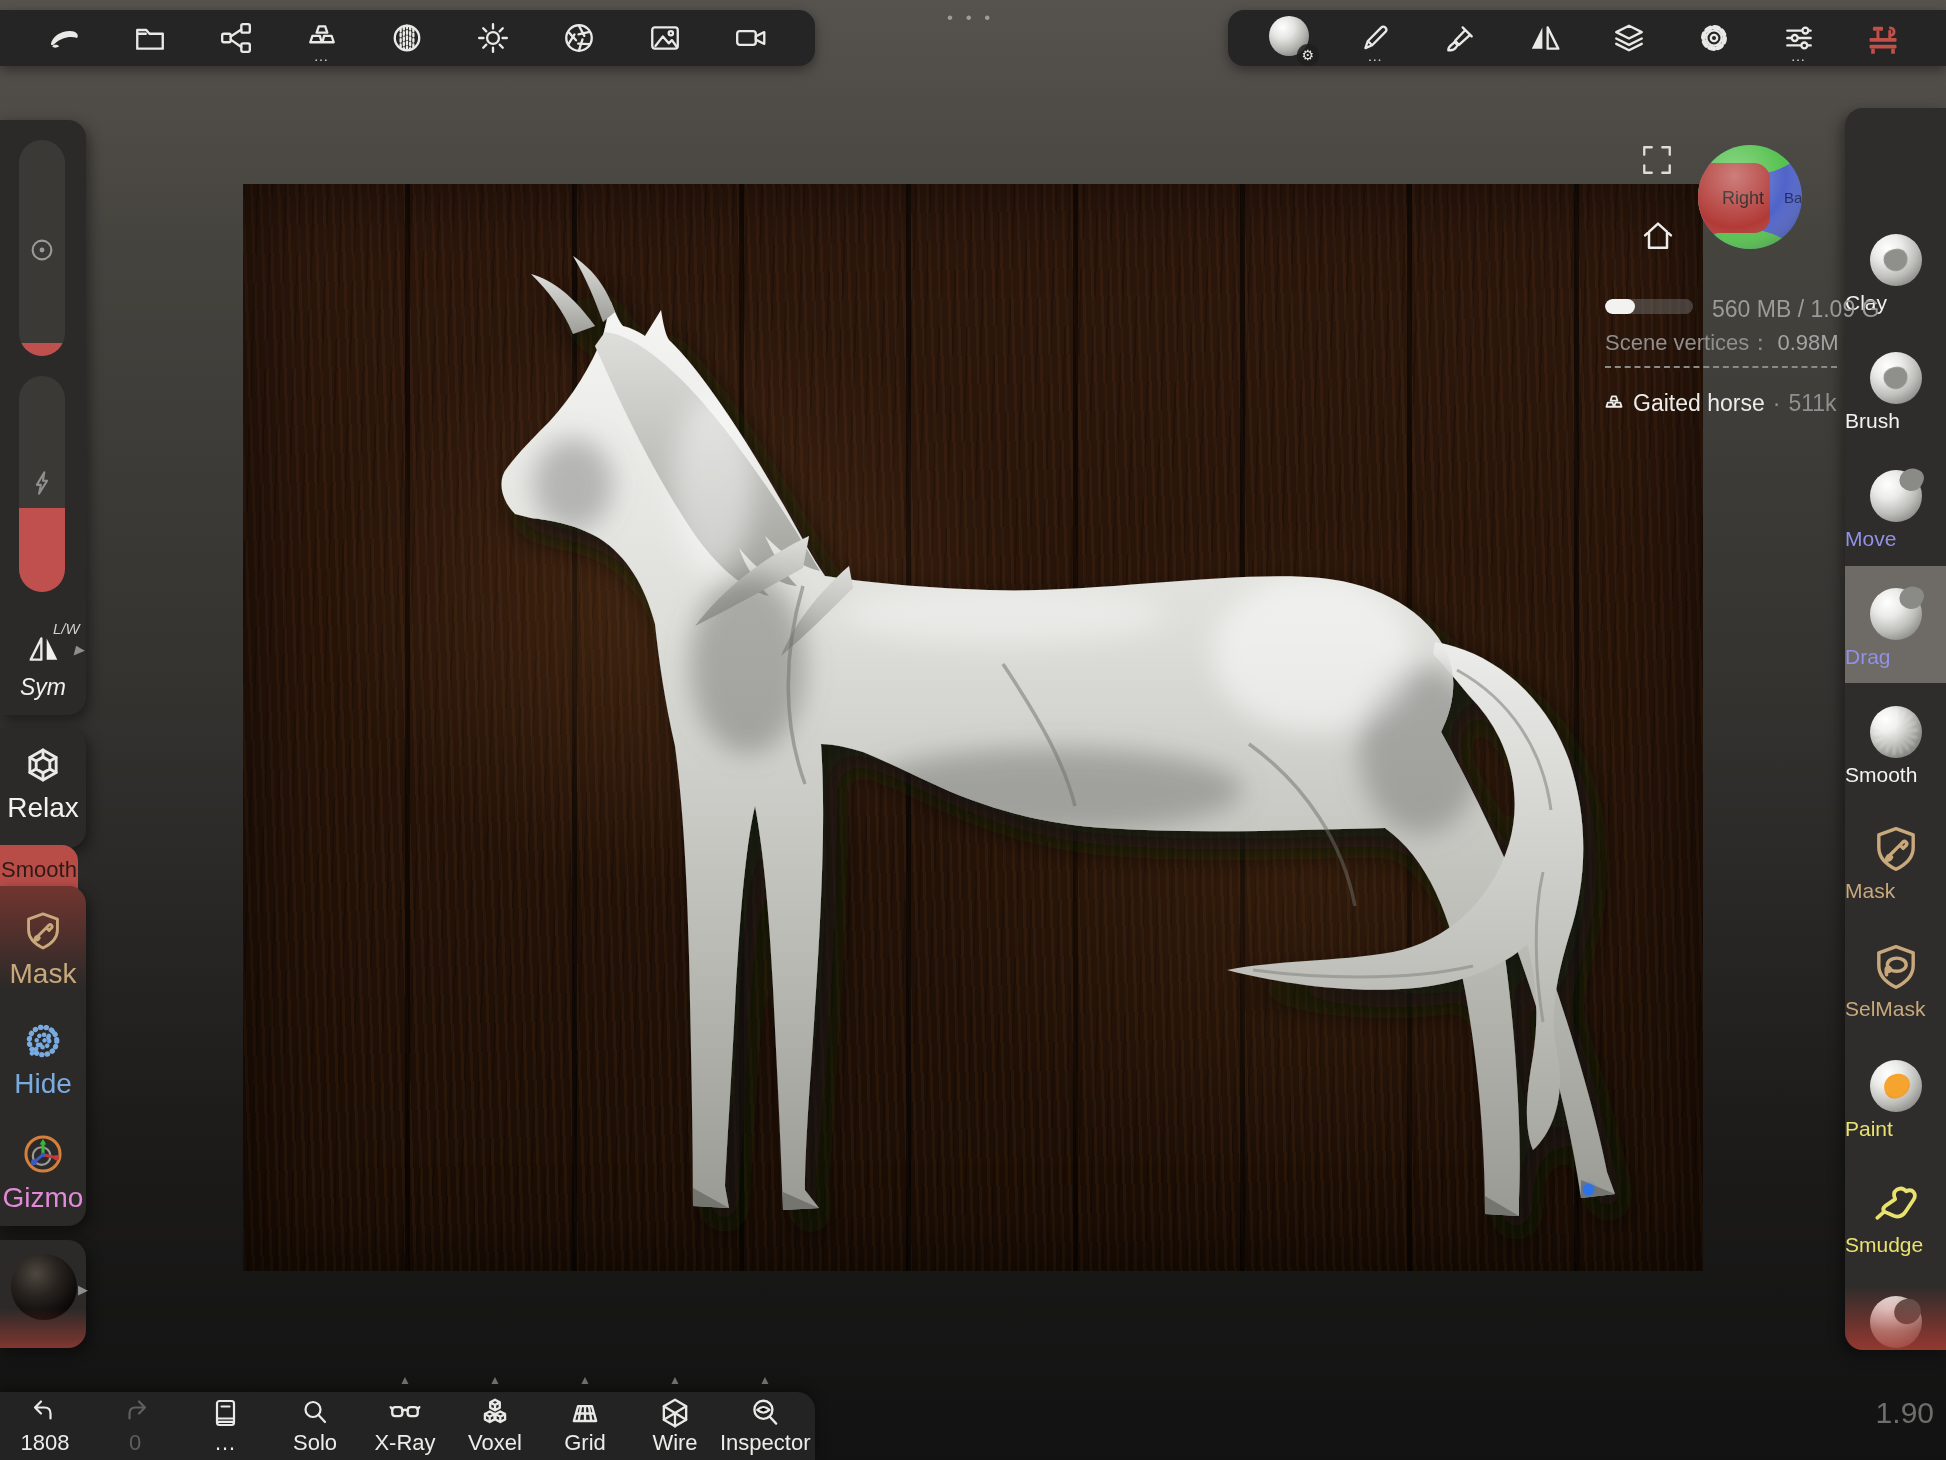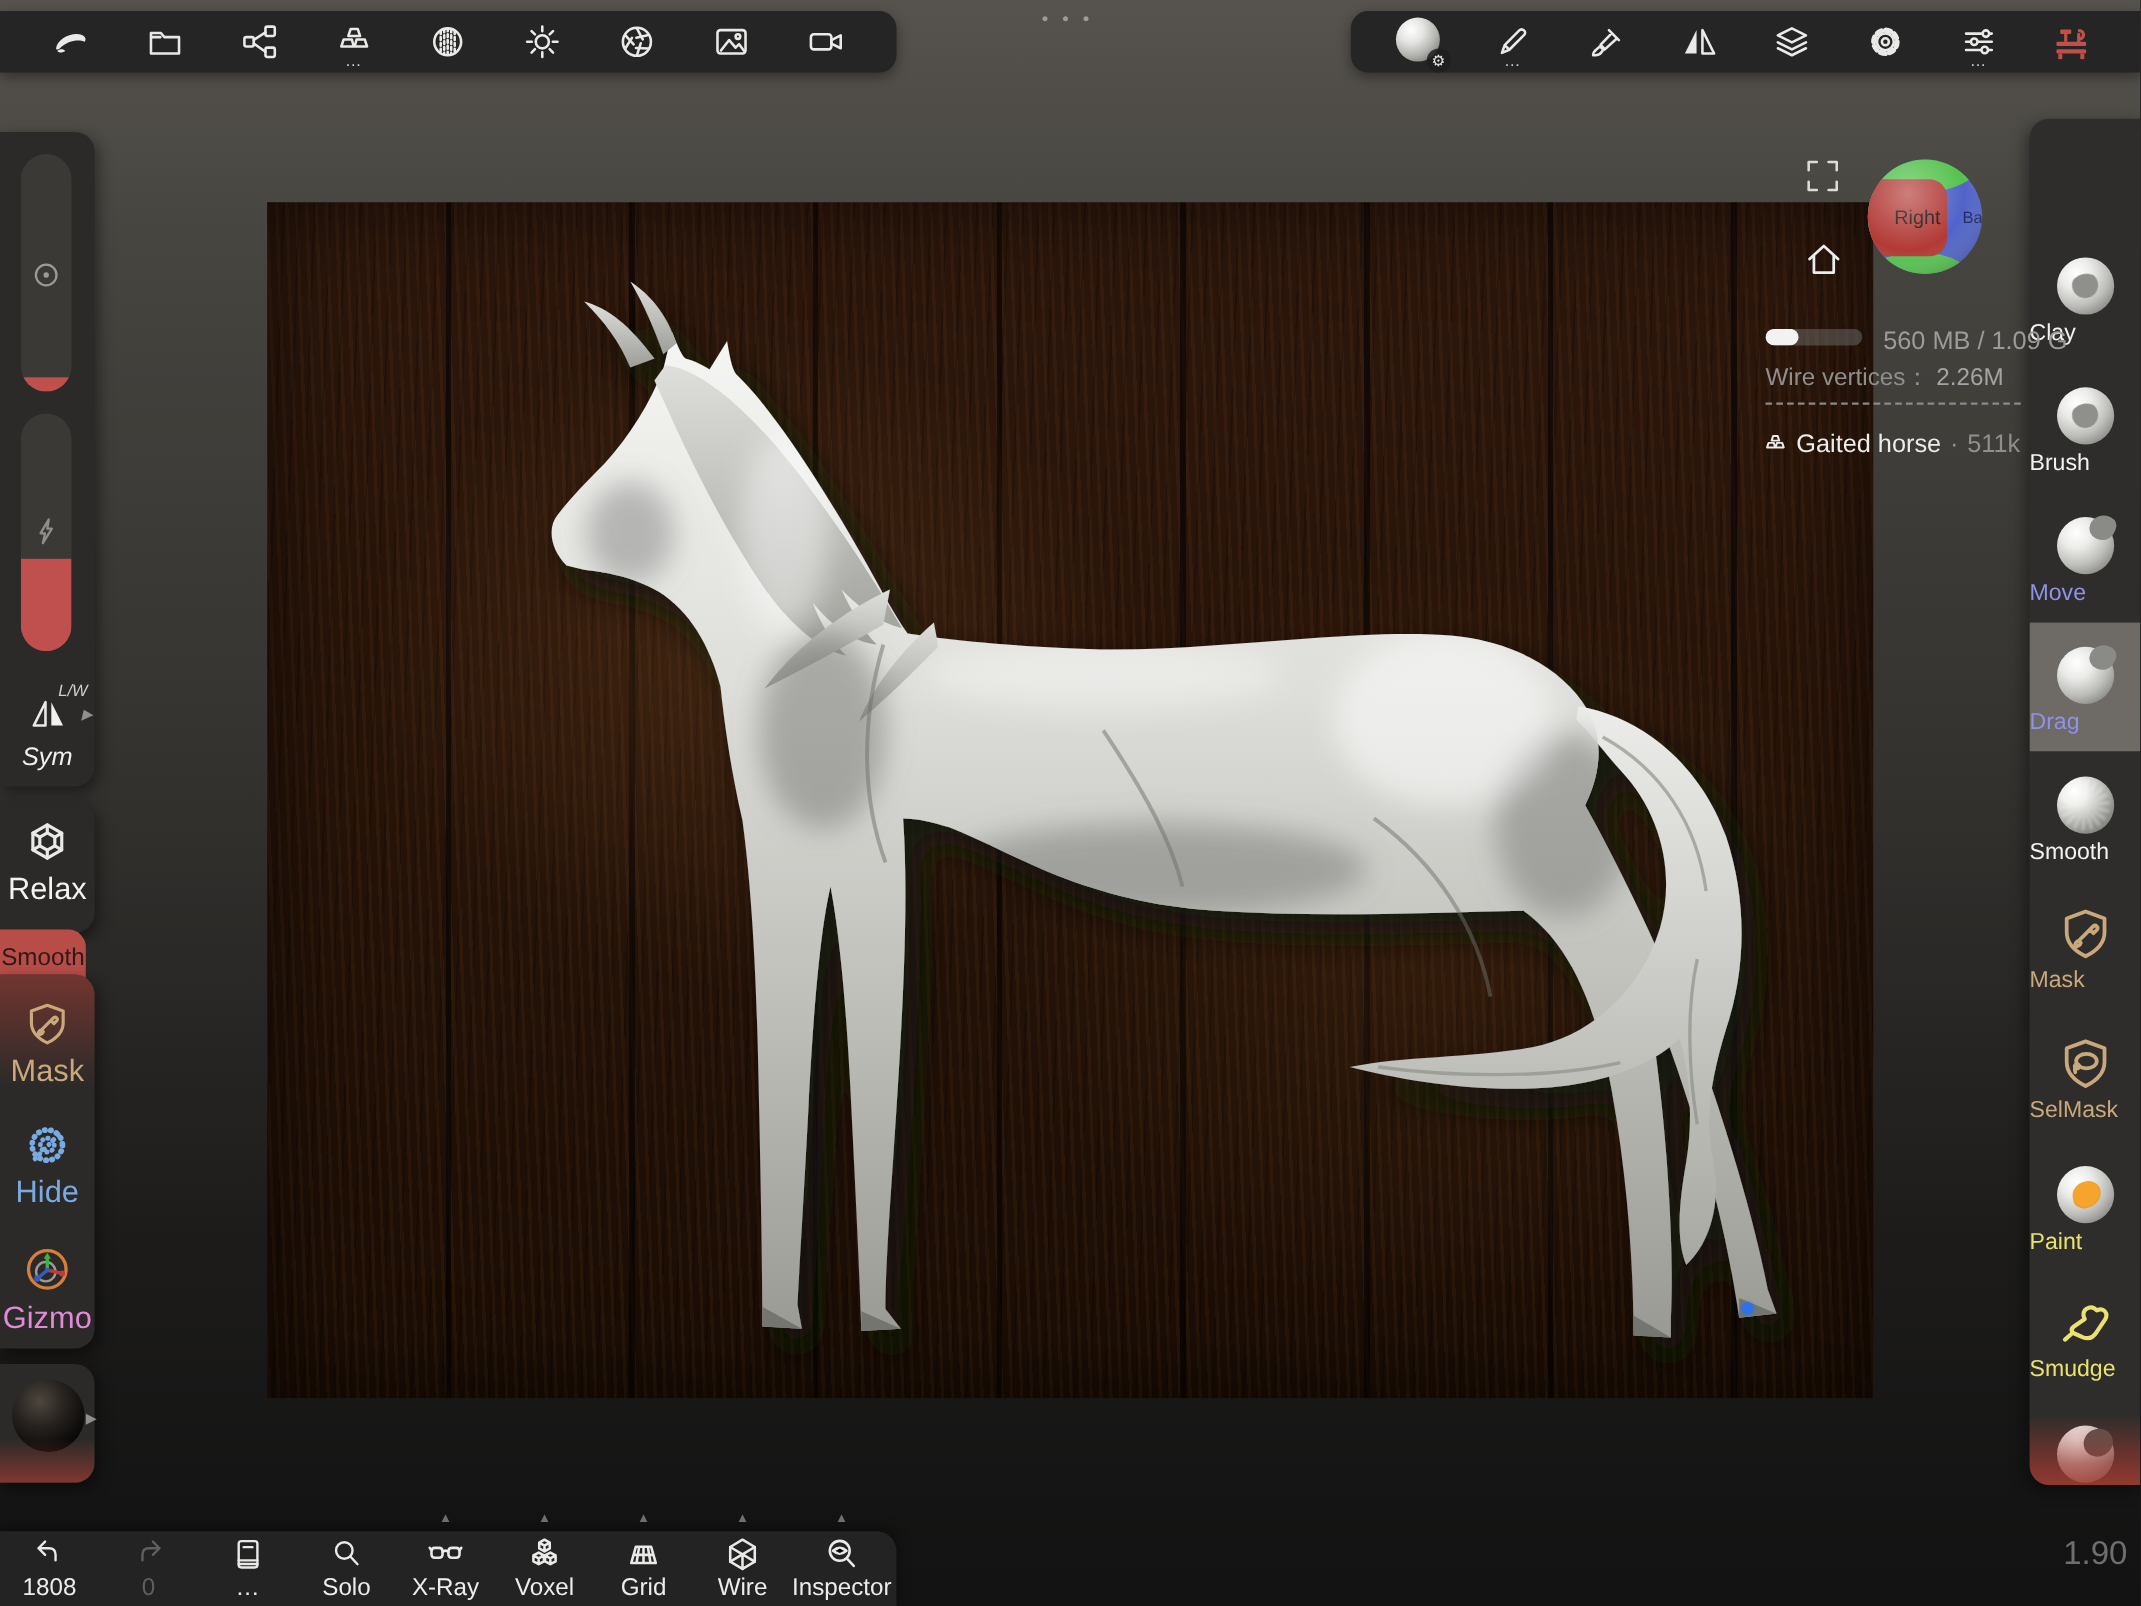--- a/index.html
+++ b/index.html
@@ -643,22 +643,22 @@
         <circle cx="54" cy="54" r="52" fill="url(#ballshine)"></circle>
       </g>
     </svg>
   </div>
 
   <div class="ov" id="mem-bar">
       <div class="fill"></div>
     </div>
   <div class="ov" id="mem-text">560 MB / 1.09 G</div>
   <div class="ov" id="scene-verts">
-    <span>Wire vertices：</span>
-    <b>2.26M</b>
+    <span>Scene vertices：</span>
+    <b>0.98M</b>
   </div>
   <div class="ov" id="dash-sep"></div>
   <div class="ov" id="obj-line">
     <svg class="ic" width="22" height="22" style="stroke:#ececea">
         <use href="#i-minipyr"></use>
       </svg>
     <span class="oname">Gaited horse</span>
     <span class="ocount">·</span>
     <span class="ocount">511k</span>
   </div>

